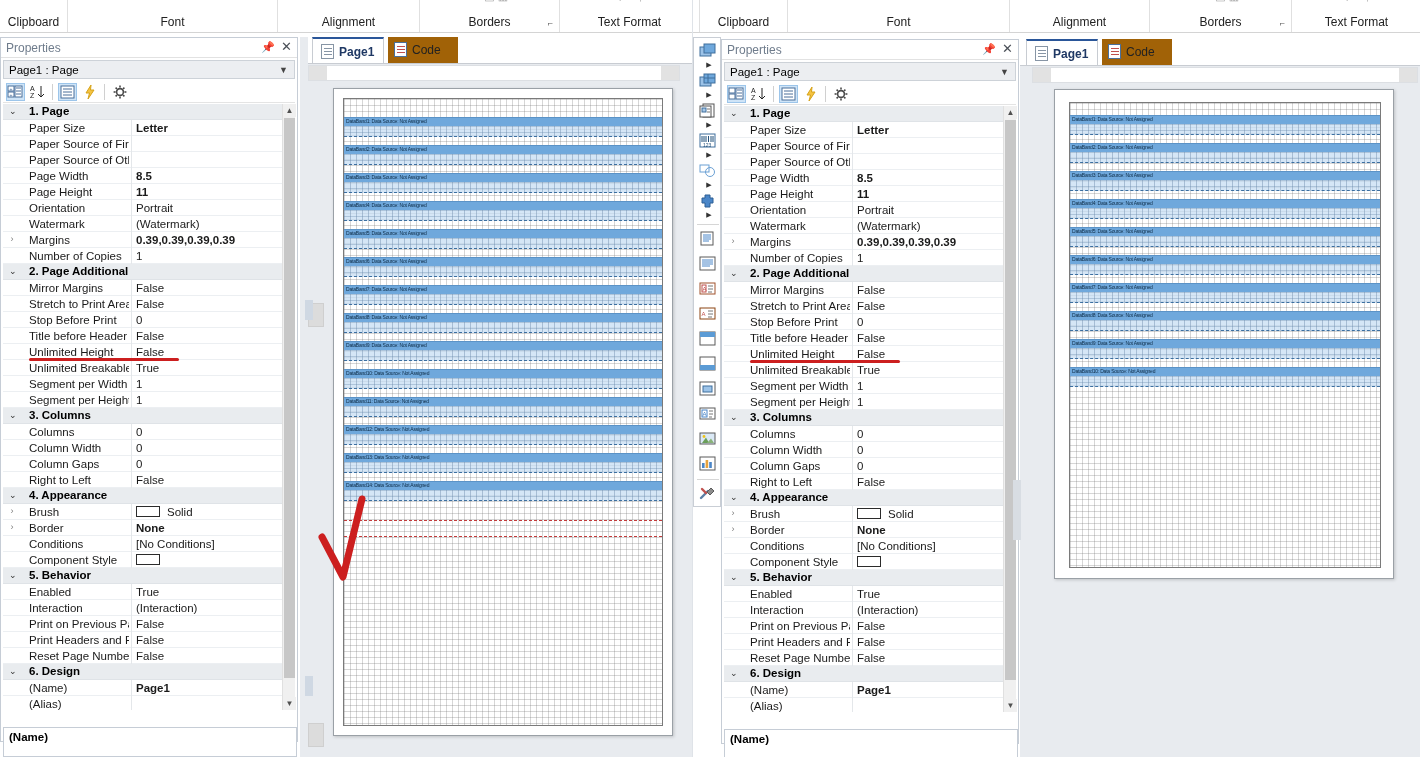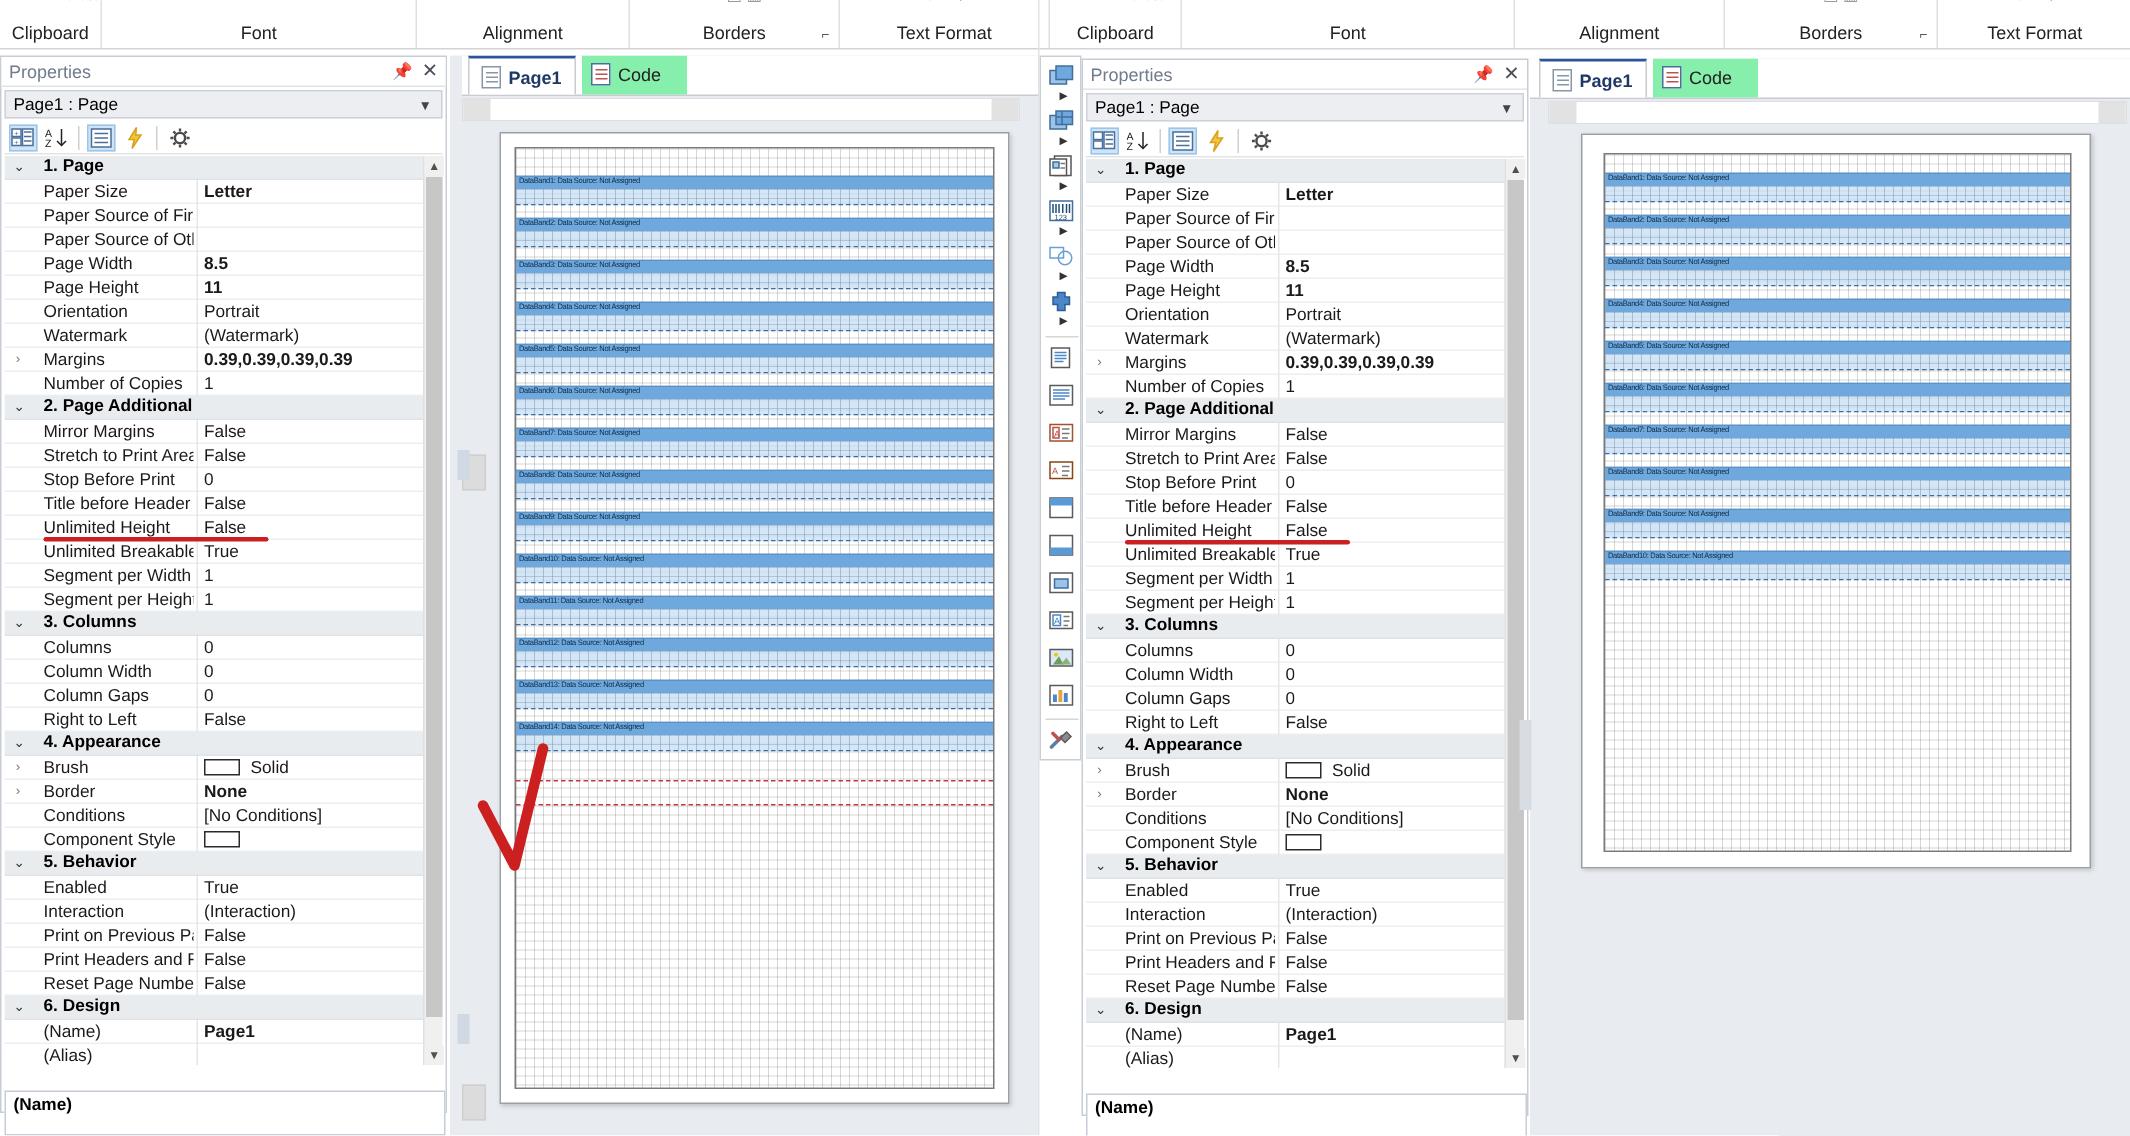--- a/index.html
+++ b/index.html
@@ -65,21 +65,21 @@
   .vsb .thumb { position:absolute; left:1px; width:11px; background:#c7c7c7; }
   .vsb .ar { position:absolute; left:0; width:13px; height:13px; text-align:center;
              font-size:8px; color:#505050; line-height:13px; background:#f0f0f0; }
 
   .desc-pane { position:absolute; background:#fff; border:1px solid #c6cdd6; }
   .desc-pane .dt { position:absolute; left:5px; top:3px; font-size:11.5px;
                    font-weight:bold; color:#000; }
 
   
   .tabstrip { position:absolute; background:#fff; border-bottom:1px solid #c8ccd2; }
-  .dtab { position:absolute; top:0; height:26px; background:#86efac; }
+  .dtab { position:absolute; top:0; height:26px; background:#a16207; }
   .dtab.act { border-top:2px solid #2a5699; border-left:1px solid #c8ccd2;
               border-right:1px solid #c8ccd2; background:#fff; }
   .dtab .lbl { position:absolute; top:6px; font-size:12px; }
   .dtab.act .lbl { color:#1f3864; font-weight:bold; }
   .dtab .lbl.n { color:#222; font-weight:normal; }
   .tabicon { position:absolute; top:5px; width:13px; height:15px; background:#fff;
              border:1px solid #8795a5; }
   .tabicon i { position:absolute; left:2px; width:8px; height:1px; background:#8795a5; }
   .tabicon.code { border-color:#4a6f9a; }
   .tabicon.code i { background:#c0504d; }

